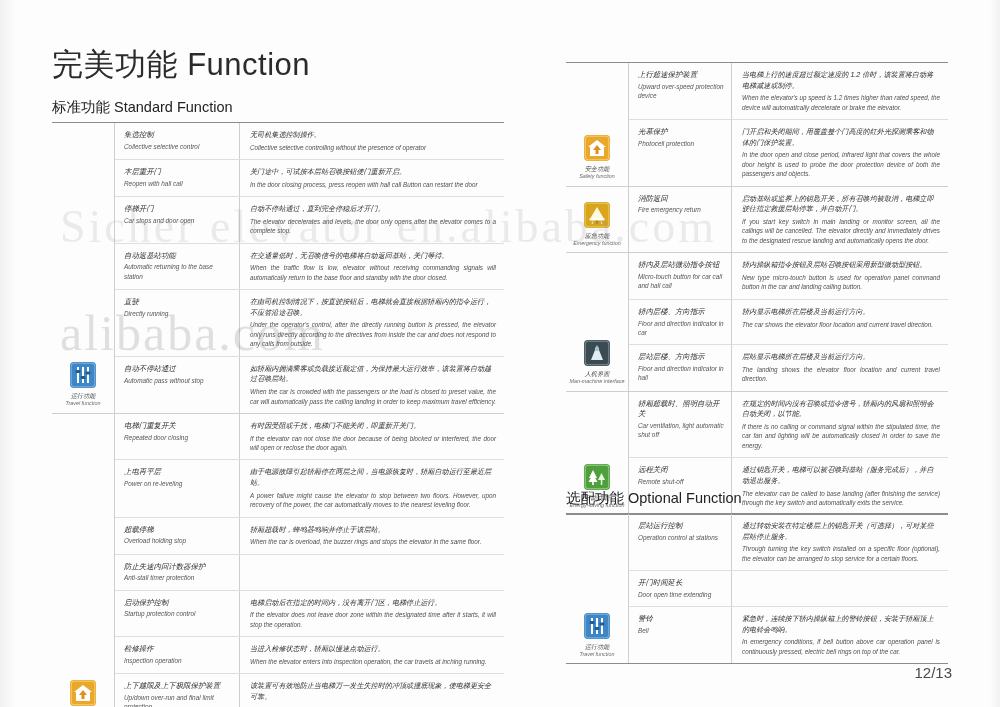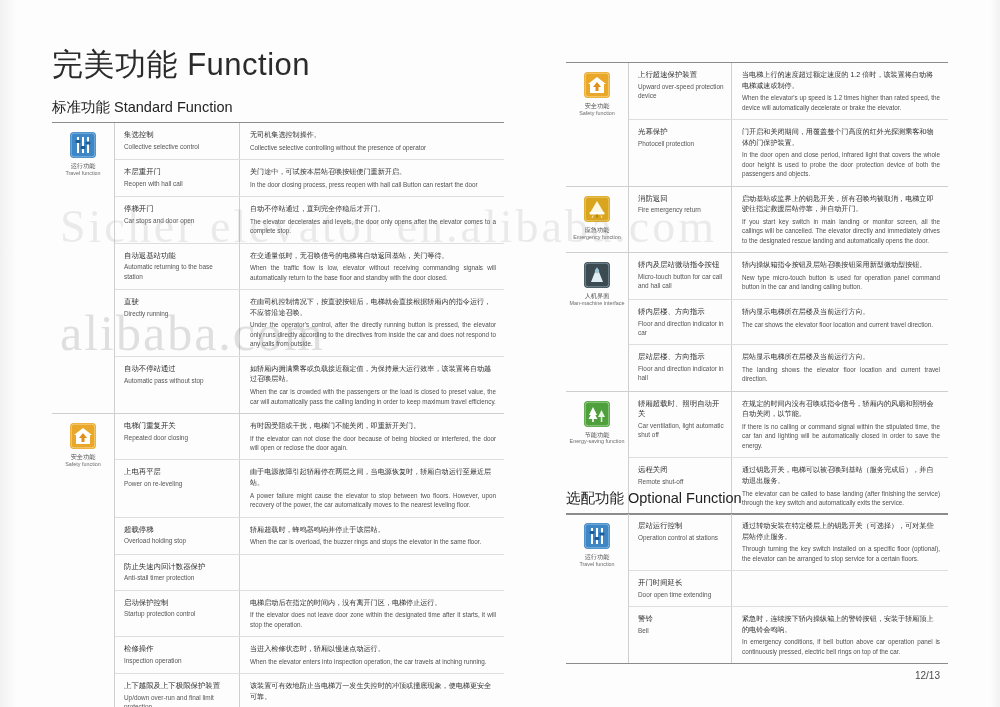--- a/index.html
+++ b/index.html
@@ -44,22 +44,23 @@
   .col-right{left:566px;top:62px;width:382px;}
   .col-right-2{left:566px;top:489px;width:382px;}
 
   .tbl{
     width:100%;
     border-top:1.6px solid #8c8c8c;
     border-bottom:1.6px solid #8c8c8c;
   }
   .grp{
     display:flex;
-    align-items:flex-start;
+    align-items:flex-end;
     border-bottom:1px solid #cfcfcf;
+    font-style:italic;
   }
   .grp:last-child{border-bottom:none;}
 
   .grp-icon{
     width:58px;min-width:58px;
     padding:9px 2px 6px 2px;
     display:flex;flex-direction:column;align-items:center;
     justify-content:flex-start;
   }
   .ic{
@@ -88,22 +89,22 @@
   .cell-desc{flex:1;padding:7px 8px 7px 10px;}
   .cell-desc .cn{font-size:7.1px;color:#2e2e2e;line-height:1.5;}
   .cell-desc .en{font-size:6.3px;color:#4f4f4f;line-height:1.5;margin-top:2px;text-align:justify;}
 
   
   .col-right .cell-name,.col-right-2 .cell-name{width:86px;min-width:86px;}
   .col-right .cell-desc .cn,.col-right-2 .cell-desc .cn{font-size:7.1px;}
   .col-right .cell-desc .en,.col-right-2 .cell-desc .en{font-size:6.3px;}
 
   .pagenum{
-    position:absolute;right:60px;bottom:26px;
-    font-size:10px;color:#4a4a4a;
+    position:absolute;right:48px;bottom:26px;
+    font-size:15px;color:#4a4a4a;
   }
 
   
   .watermark{
     position:absolute;left:60px;top:304px;
     width:880px;height:70px;
     pointer-events:none;
     opacity:.22;
   }
   .watermark .wm-text{

